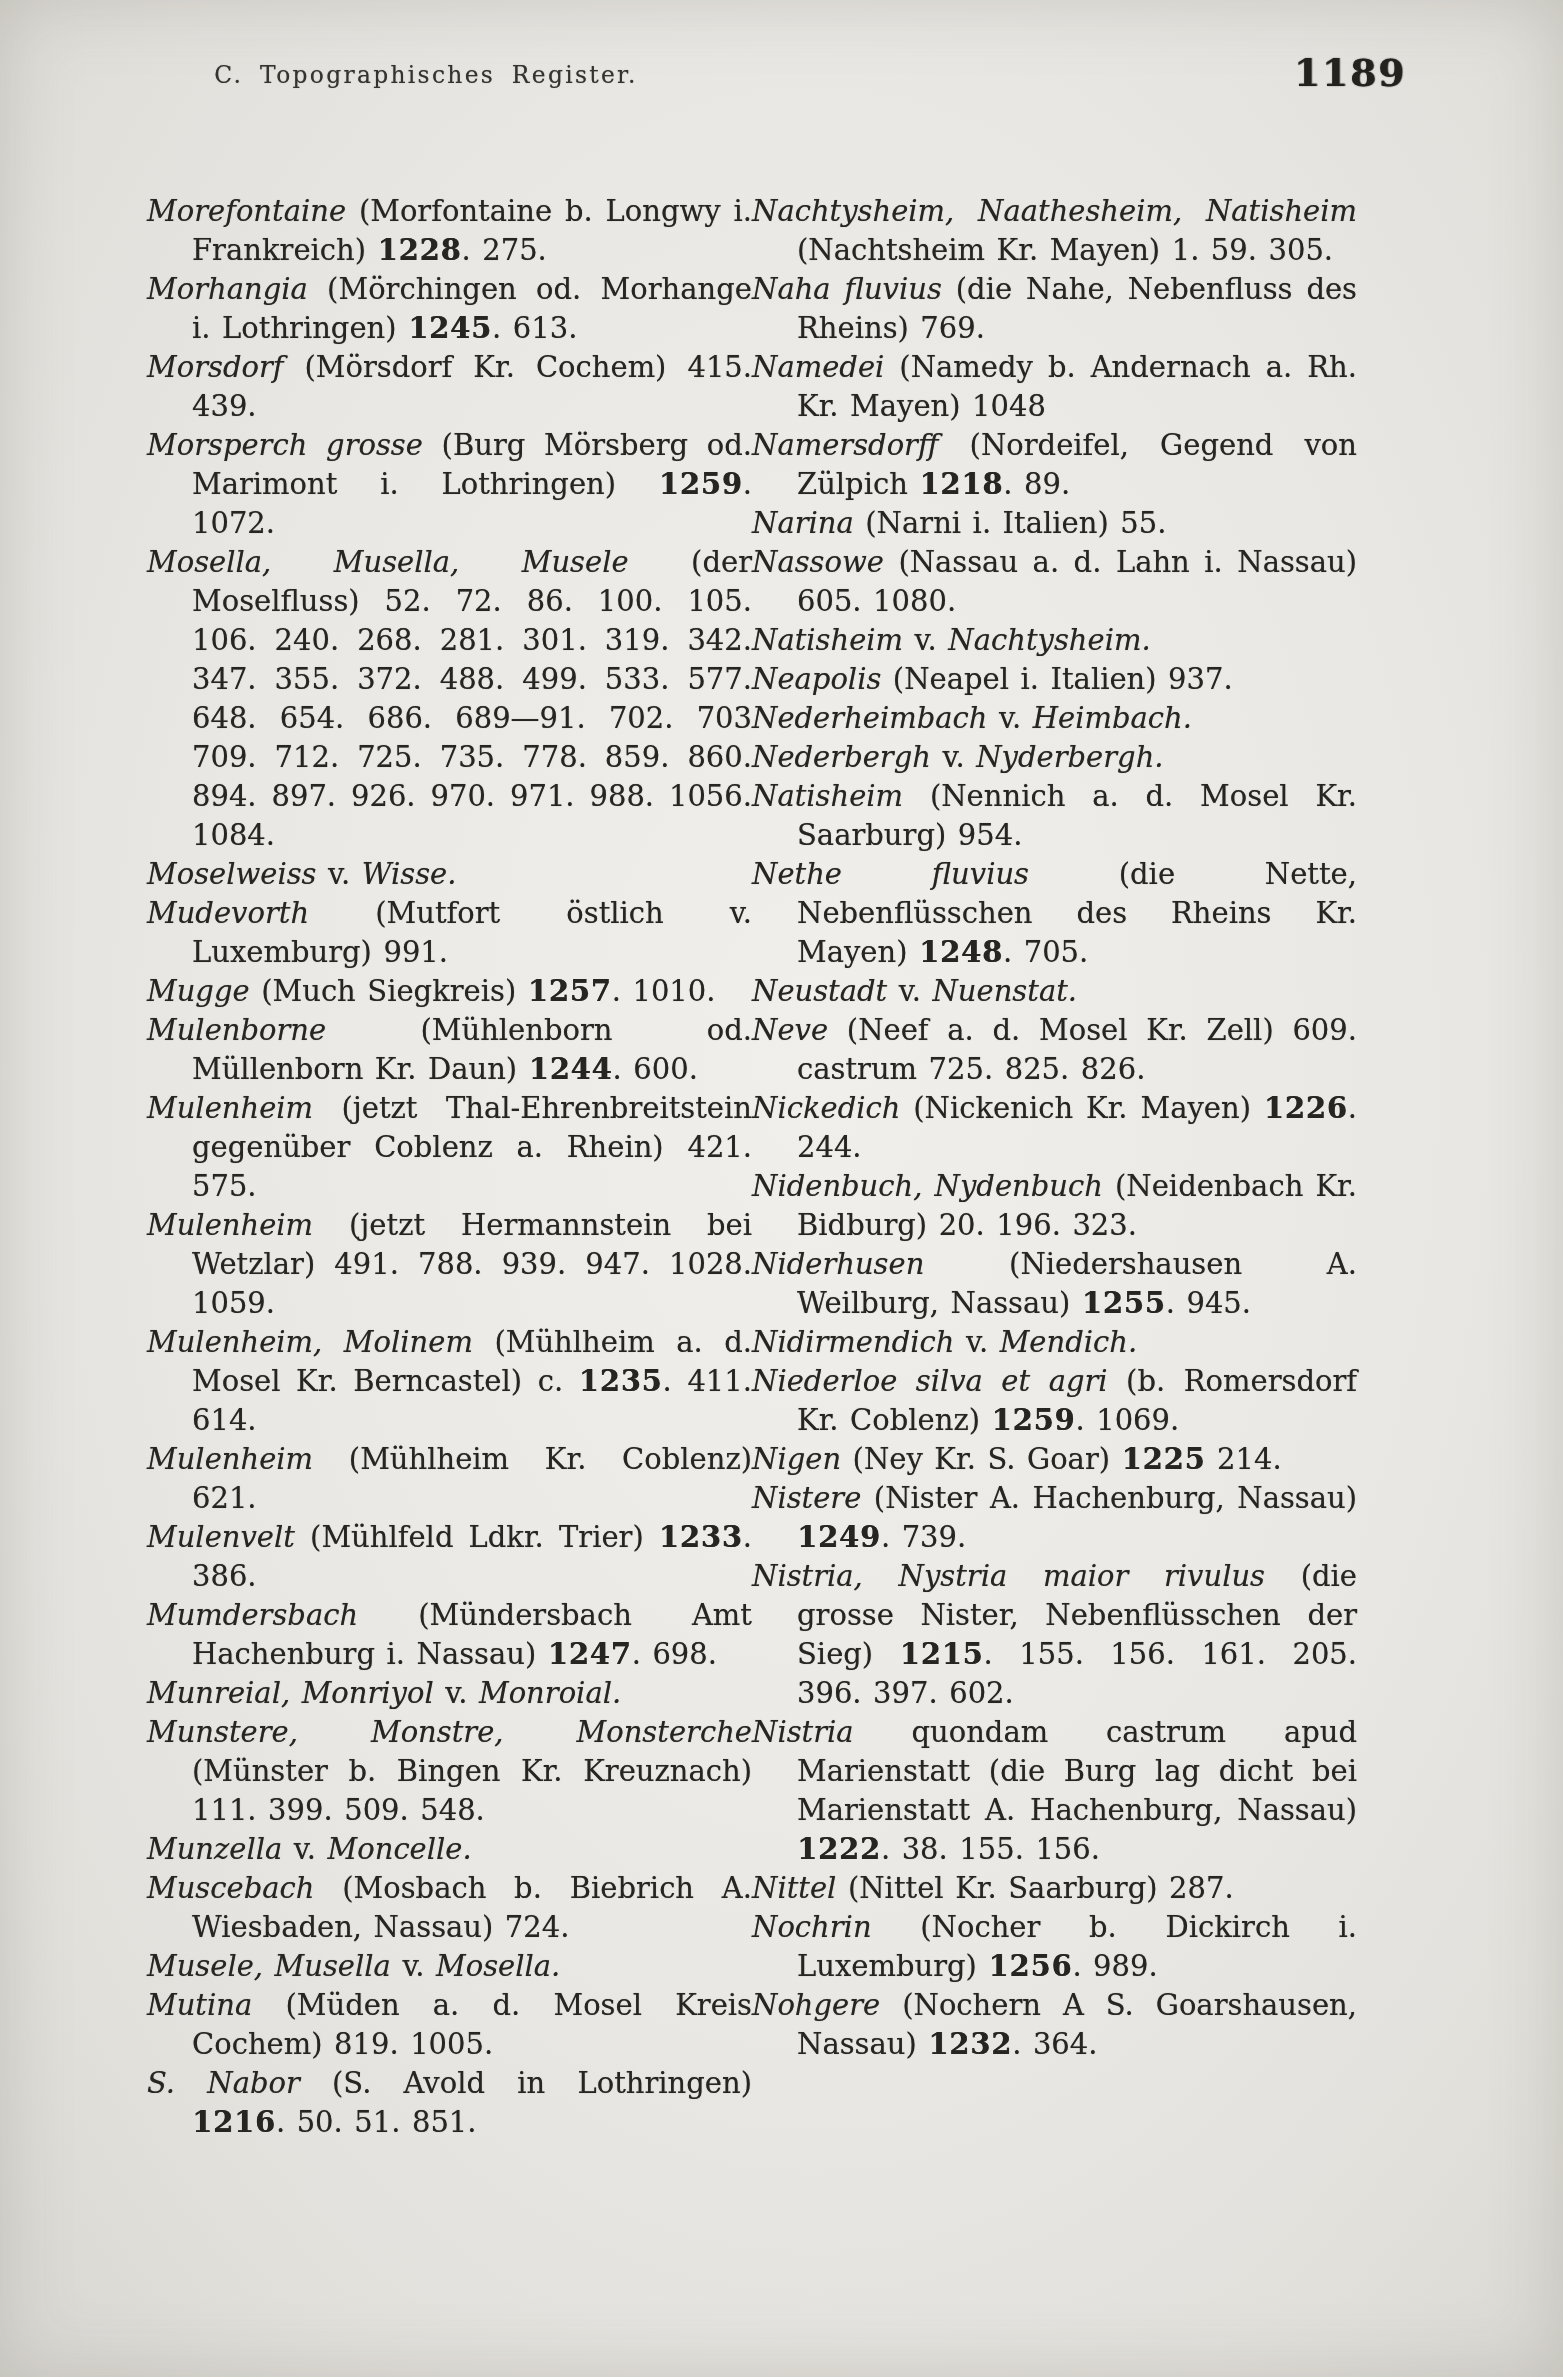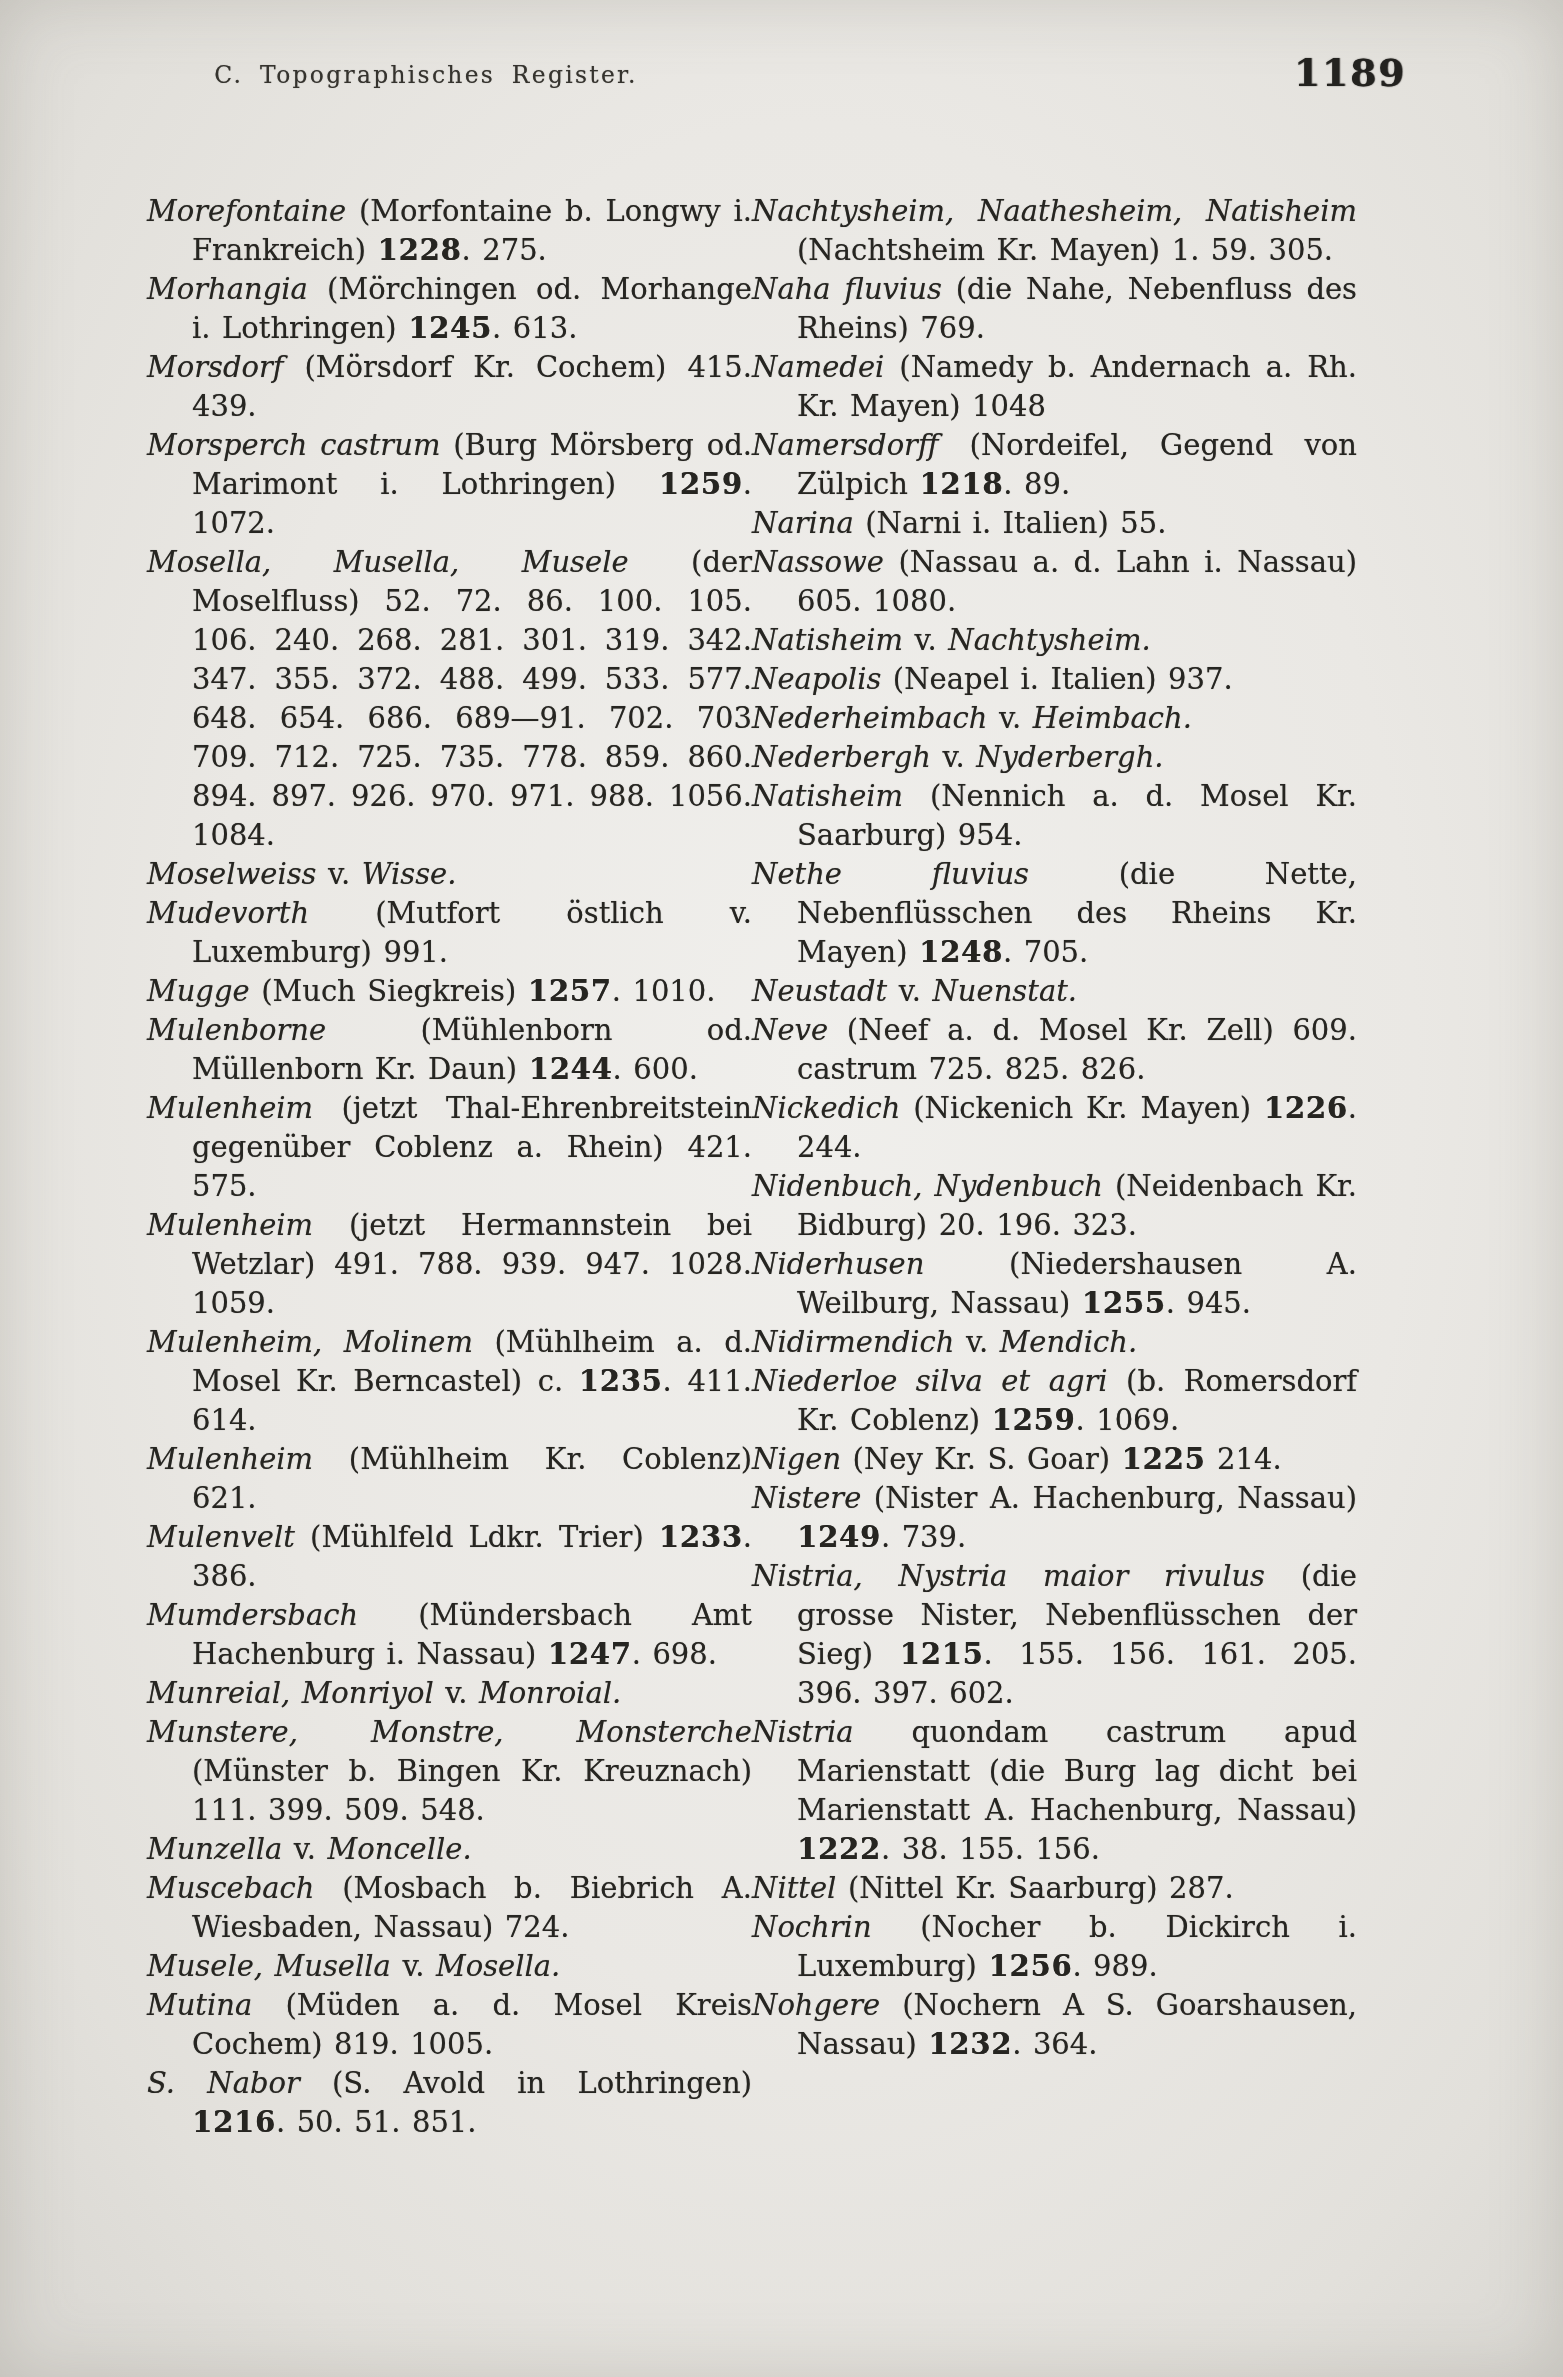--- a/index.html
+++ b/index.html
@@ -75,21 +75,21 @@
 
 <div id="page">
   <div class="running-header">C. Topographisches Register.</div>
   <div class="page-number">1189</div>
 
   <div class="columns">
     <div class="col">
         <p class="entry"><span class="i">Morefontaine</span><span class="n"> (Morfontaine b. Longwy i. Frankreich) </span><span class="b">1228</span><span class="n">. 275.</span></p>
         <p class="entry"><span class="i">Morhangia</span><span class="n"> (Mörchingen od. Morhange i. Lothringen) </span><span class="b">1245</span><span class="n">. 613.</span></p>
         <p class="entry"><span class="i">Morsdorf</span><span class="n"> (Mörsdorf Kr. Cochem) 415. 439.</span></p>
-        <p class="entry"><span class="i">Morsperch castrum</span><span class="n"> (Burg Mörsberg od. Marimont i. Lothringen) </span><span class="b">1259</span><span class="n">. 1072.</span></p>
+        <p class="entry"><span class="i">Morsperch grosse</span><span class="n"> (Burg Mörsberg od. Marimont i. Lothringen) </span><span class="b">1259</span><span class="n">. 1072.</span></p>
         <p class="entry"><span class="i">Mosella, Musella, Musele</span><span class="n"> (der Moselfluss) 52. 72. 86. 100. 105. 106. 240. 268. 281. 301. 319. 342. 347. 355. 372. 488. 499. 533. 577. 648. 654. 686. 689—91. 702. 703 709. 712. 725. 735. 778. 859. 860. 894. 897. 926. 970. 971. 988. 1056. 1084.</span></p>
         <p class="entry"><span class="i">Moselweiss</span><span class="n"> v. </span><span class="i">Wisse.</span></p>
         <p class="entry"><span class="i">Mudevorth</span><span class="n"> (Mutfort östlich v. Luxemburg) 991.</span></p>
         <p class="entry"><span class="i">Mugge</span><span class="n"> (Much Siegkreis) </span><span class="b">1257</span><span class="n">. 1010.</span></p>
         <p class="entry"><span class="i">Mulenborne</span><span class="n"> (Mühlenborn od. Müllenborn Kr. Daun) </span><span class="b">1244</span><span class="n">. 600.</span></p>
         <p class="entry"><span class="i">Mulenheim</span><span class="n"> (jetzt Thal-Ehrenbreitstein gegenüber Coblenz a. Rhein) 421. 575.</span></p>
         <p class="entry"><span class="i">Mulenheim</span><span class="n"> (jetzt Hermannstein bei Wetzlar) 491. 788. 939. 947. 1028. 1059.</span></p>
         <p class="entry"><span class="i">Mulenheim, Molinem</span><span class="n"> (Mühlheim a. d. Mosel Kr. Berncastel) c. </span><span class="b">1235</span><span class="n">. 411. 614.</span></p>
         <p class="entry"><span class="i">Mulenheim</span><span class="n"> (Mühlheim Kr. Coblenz) 621.</span></p>
         <p class="entry"><span class="i">Mulenvelt</span><span class="n"> (Mühlfeld Ldkr. Trier) </span><span class="b">1233</span><span class="n">. 386.</span></p>

